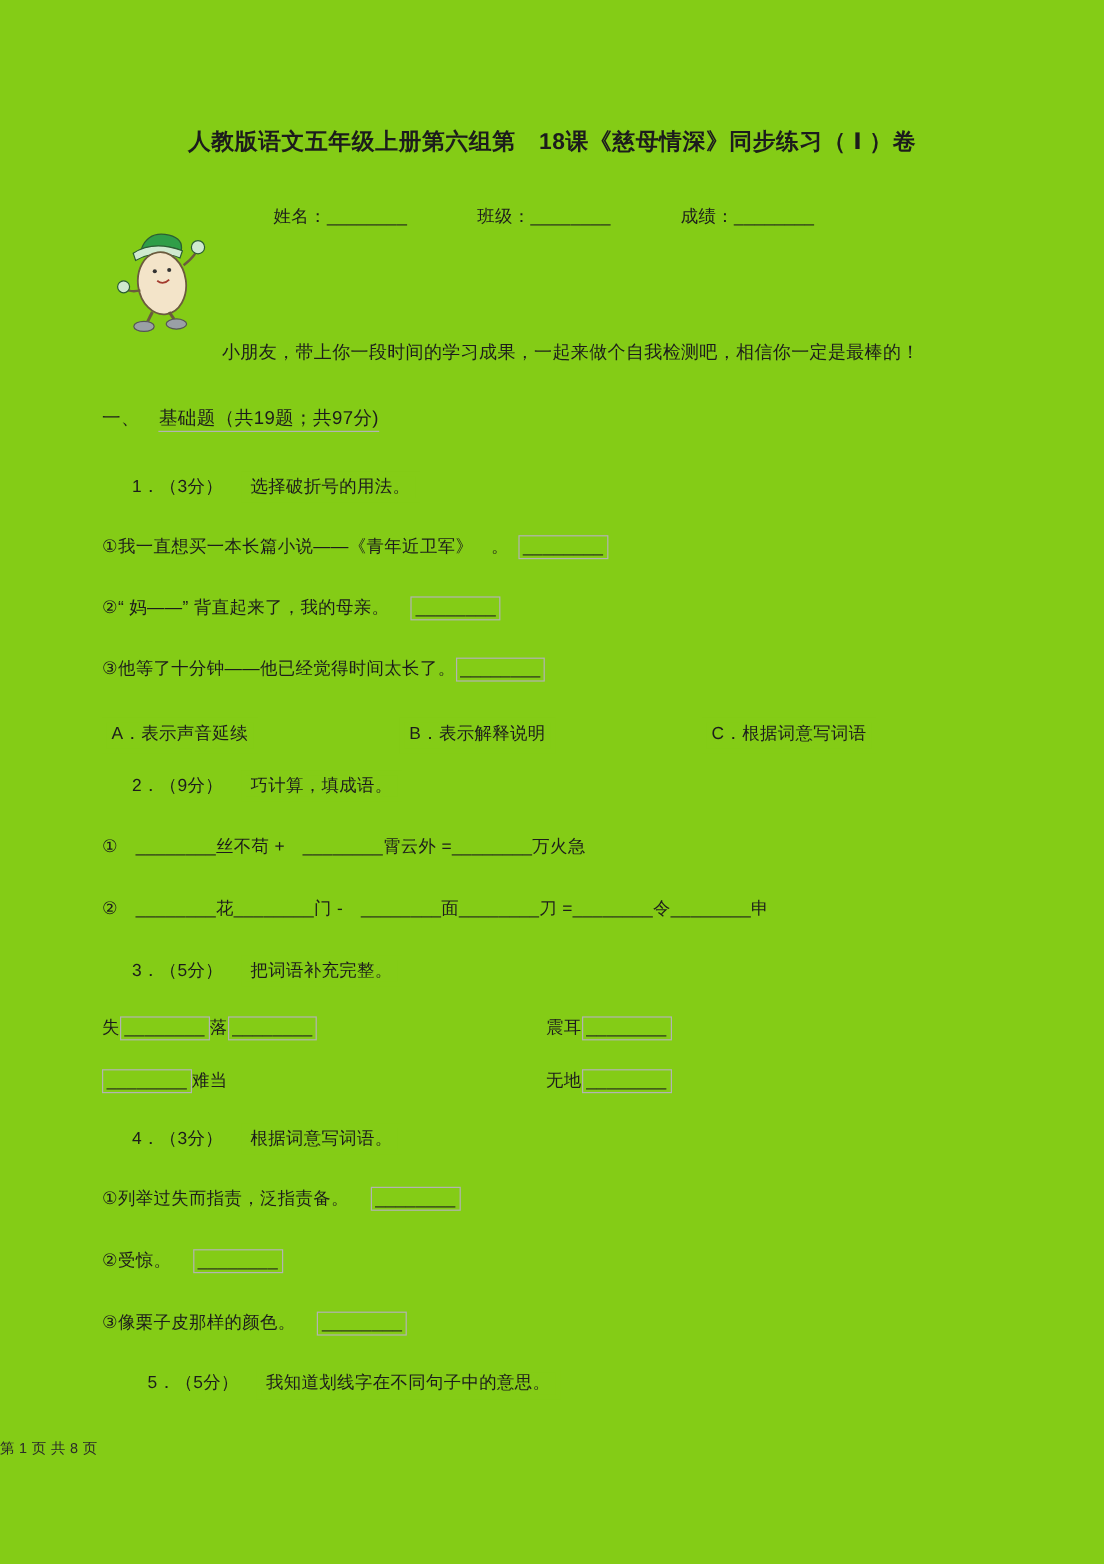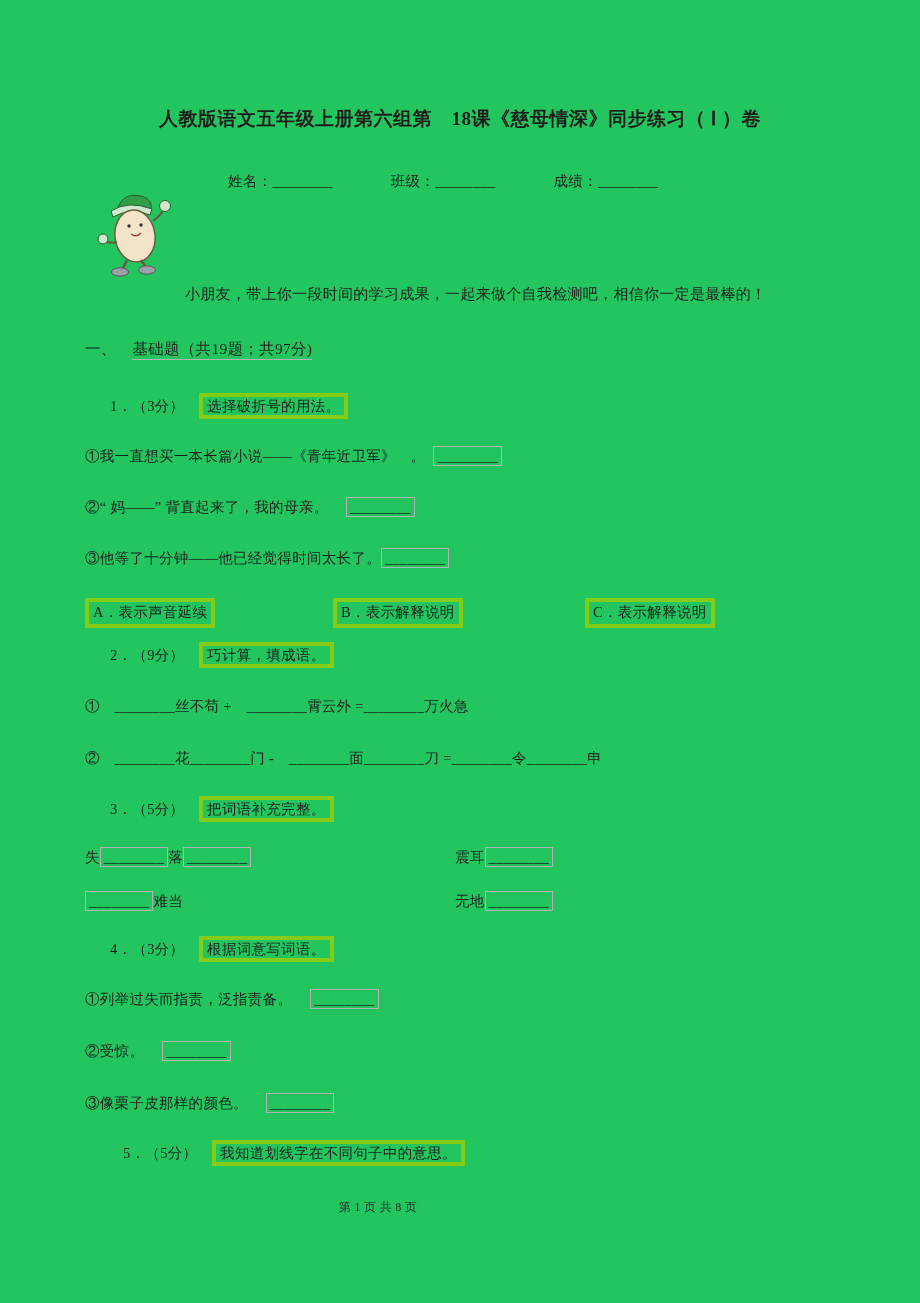--- a/index.html
+++ b/index.html
@@ -6,43 +6,41 @@
   html,body { background:#ffffff; }
   body {
     font-family:"Liberation Sans","DejaVu Sans",sans-serif;
     color:#1c1c1c;
     width:920px;
   }
   .page {
     position:relative;
     width:920px;
     height:1303px;
-    background:#22c55e;
+    background:#84cc16;
     overflow:hidden;
-    font-family:Liberation Serif, serif;
   }
   .line {
     position:absolute;
     white-space:nowrap;
     font-size:14.5px;
     line-height:1.35;
     letter-spacing:0.3px;
   }
   .title {
     width:920px;
     left:0;
     text-align:center;
     font-weight:700;
     font-size:19px;
     letter-spacing:0.5px;
   }
   .footer {
     width:756px;
     left:0;
-    text-align:center;
     font-size:12px;
     color:#2a2a2a;
   }
   .boxed {
     border:4px solid #84cc16;
     padding:1px 4px;
   }
   .blank-box {
     border:1px solid #b3b3b3;
     padding:1px 3px;
@@ -109,21 +107,21 @@
     <span>①我一直想买一本长篇小说——《青年近卫军》　。</span><span class="blank-box gap-s">________</span>
   </div>
   <div class="line" style="top:498px; left:85px;">
     <span>②“ 妈——” 背直起来了，我的母亲。</span><span class="blank-box gap-l">________</span>
   </div>
   <div class="line" style="top:549px; left:85px;">
     <span>③他等了十分钟——他已经觉得时间太长了。</span><span class="blank-box">________</span>
   </div>
   <div class="line boxed" style="top:598px; left:85px;">A．表示声音延续</div>
   <div class="line boxed" style="top:598px; left:333px;">B．表示解释说明</div>
-  <div class="line boxed" style="top:598px; left:585px;">C．表示解释说明</div>
+  <div class="line boxed" style="top:598px; left:585px;">C．根据词意写词语</div>
 
   <div class="line" style="top:646px; left:110px;">
     <span>2．（9分）　</span><span class="boxed">巧计算，填成语。</span>
   </div>
   <div class="line" style="top:697px; left:85px;">①　________丝不苟 +　________霄云外 =________万火急</div>
   <div class="line" style="top:749px; left:85px;">②　________花________门 -　________面________刀 =________令________申</div>
 
   <div class="line" style="top:800px; left:110px;">
     <span>3．（5分）　</span><span class="boxed">把词语补充完整。</span>
   </div>

